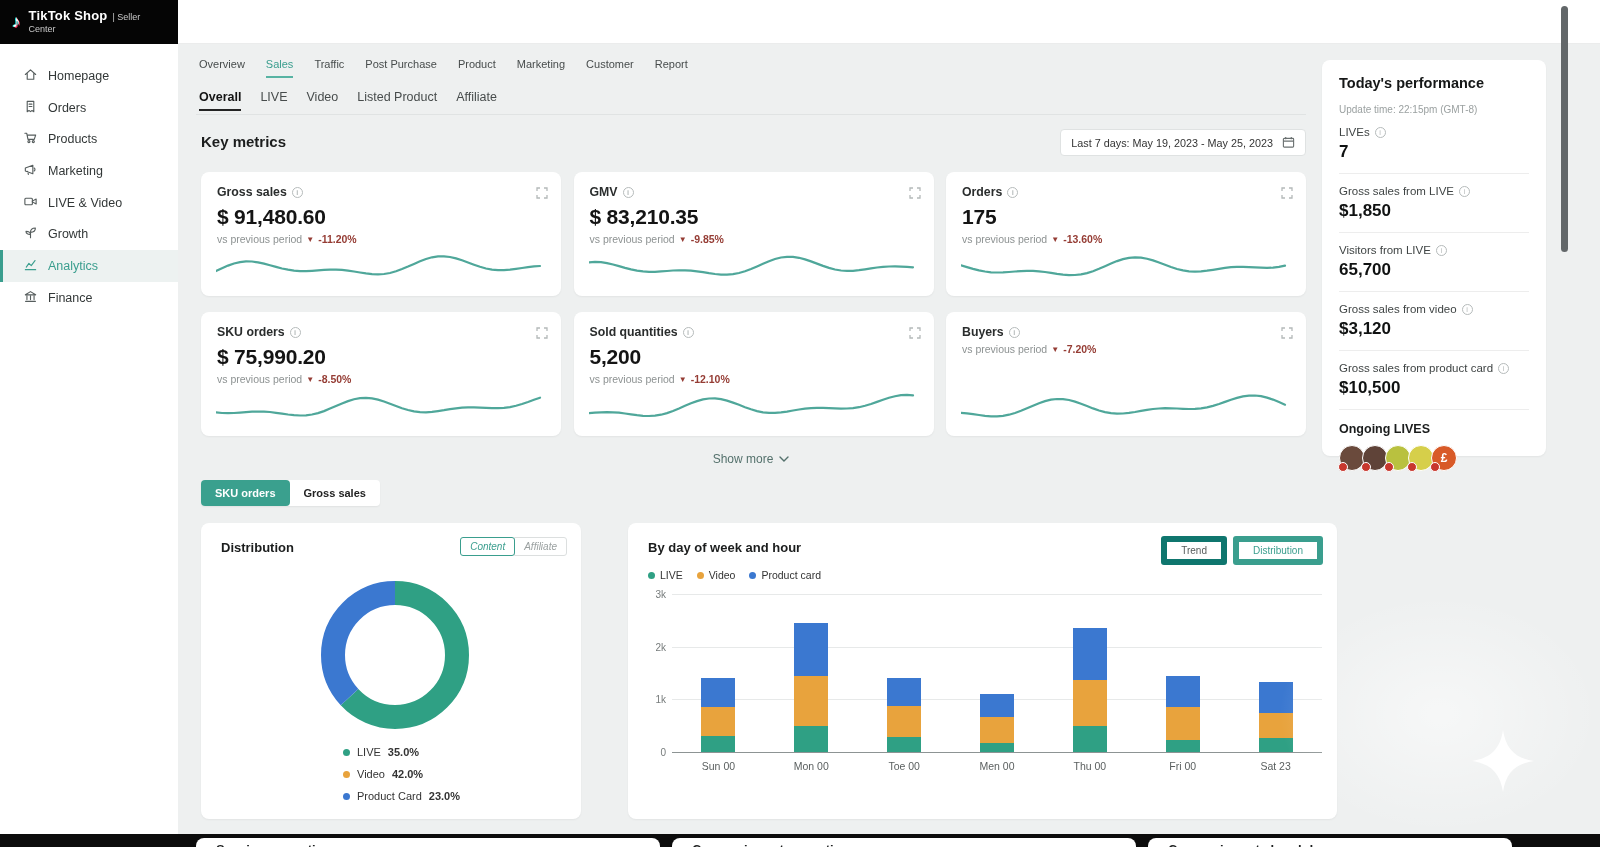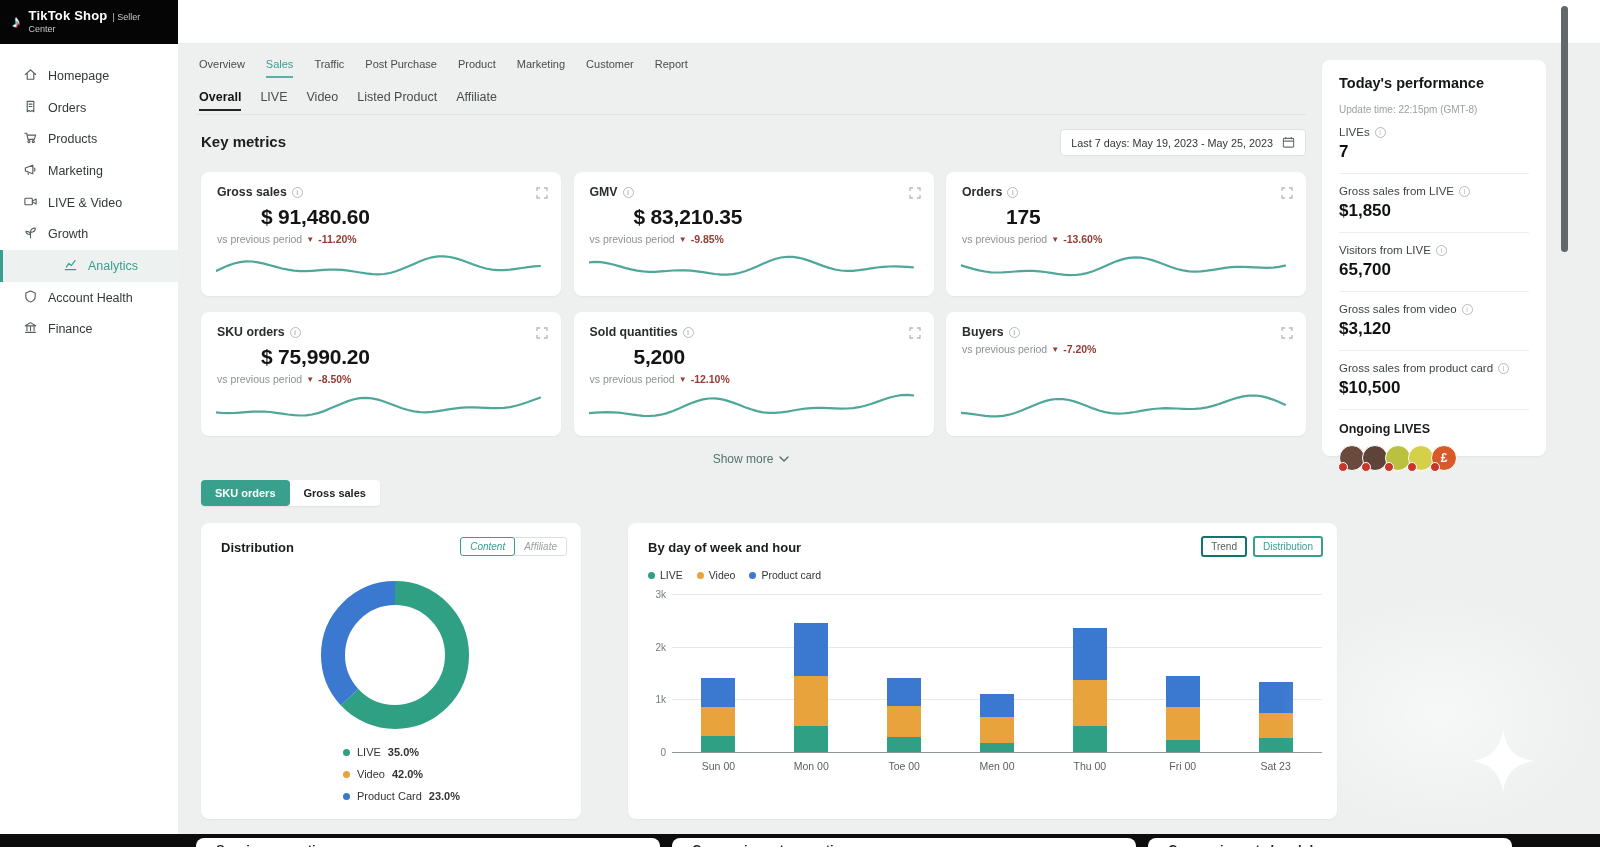--- a/index.html
+++ b/index.html
@@ -17,21 +17,21 @@
   .topbar { position:absolute; left:178px; top:0; width:1422px; height:44px; background:#fff; border-bottom:1px solid #ebecec; z-index:4; }
   .msg-pill { position:absolute; left:1152px; top:10px; height:24px; background:#3e4141; border-radius:13px; color:#fff; font-size:10.5px; display:flex; align-items:center; padding:0 5px 0 12px; gap:6px; cursor:pointer; }
   .msg-badge { width:15px; height:15px; border-radius:50%; background:#d6486b; color:#fff; font-size:9px; display:flex; align-items:center; justify-content:center; font-weight:bold; }
   .top-icon { position:absolute; top:12px; width:20px; height:20px; display:flex; align-items:center; justify-content:center; cursor:pointer; }
   .help-circ { width:16px; height:16px; border:1.4px solid #565b5b; border-radius:50%; color:#565b5b; font-size:10px; display:flex; align-items:center; justify-content:center; font-weight:bold; }
   .avatar { position:absolute; left:1344px; top:9px; width:25px; height:25px; border-radius:50%; background:#3b7fd6; color:#fff; font-size:10px; font-weight:bold; display:flex; align-items:center; justify-content:center; cursor:pointer; }
 
   .sidebar { position:absolute; left:0; top:44px; width:178px; height:790px; background:#fff; padding-top:16px; z-index:3; }
   .side-item { height:31.7px; display:flex; align-items:center; gap:10px; padding-left:20px; font-size:12.5px; color:#333838; cursor:pointer; border-left:3px solid transparent; }
   .side-item svg { stroke:#565d5d; fill:none; stroke-width:1.2; stroke-linecap:round; stroke-linejoin:round; }
-  .side-item.active { background:#edf2f1; border-left-color:#3a9e8e; color:#3a9e8e;justify-content:center; }
+  .side-item.active { background:#edf2f1; border-left-color:#3a9e8e; color:#3a9e8e; }
   .side-item.active svg { stroke:#3a9e8e; }
 
   .scroll-thumb { position:absolute; left:1561px; top:6px; width:7px; height:246px; background:#626769; border-radius:4px; z-index:9; cursor:pointer; }
 
   
   .tabs { position:absolute; left:199px; top:58px; display:flex; gap:21px; font-size:11px; color:#474c4c; z-index:2; }
   .tab { padding-bottom:6px; cursor:pointer; }
   .tab.active { color:#3a9e8e; border-bottom:2px solid #57b3a3; }
   .subtabs { position:absolute; left:199px; top:90px; display:flex; gap:19px; font-size:12.5px; color:#474c4c; }
   .subtab { padding-bottom:5px; cursor:pointer; }
@@ -39,21 +39,21 @@
   .hdivider { position:absolute; left:196px; top:114px; width:1110px; height:1px; background:#e0e3e3; }
 
   
   .km-title { position:absolute; left:201px; top:133px; font-size:15px; font-weight:bold; color:#1b1d1d; }
   .date-pill { position:absolute; right:294px; top:129px; height:27px; background:#fff; border:1px solid #dfe2e2; border-radius:4px; display:flex; align-items:center; gap:9px; padding:0 10px; font-size:10.8px; color:#333; cursor:pointer; }
   .cards-grid { position:absolute; left:201px; top:172px; display:grid; grid-template-columns:repeat(3,360px); column-gap:12.5px; row-gap:16px; }
   .mcard { position:relative; width:360px; height:124px; background:#fff; border-radius:8px; padding:13px 16px; box-shadow:0 1px 2px rgba(0,0,0,.05); }
   .mcard-head { display:flex; align-items:center; gap:5px; font-size:12.3px; font-weight:bold; color:#2a2d2d; }
   .info-i { display:inline-flex; width:11px; height:11px; border:1px solid #b6bbbb; border-radius:50%; color:#b6bbbb; font-size:7.5px; align-items:center; justify-content:center; cursor:pointer; flex:none; }
   .expand-ic { position:absolute; right:13px; top:13px; cursor:pointer; }
-  .mcard-value { margin-top:6px; font-size:21px; font-weight:bold; color:#141414; letter-spacing:-.2px;margin-left:44px; }
+  .mcard-value { margin-top:6px; font-size:21px; font-weight:bold; color:#141414; letter-spacing:-.2px; }
   .mcard-cmp { margin-top:4px; font-size:10.5px; color:#8d9292; display:flex; align-items:center; gap:4px; }
   .delta { color:#953c34; font-weight:bold; }
   .tri { color:#953c34; font-size:8px; }
   .spark { position:absolute; left:15px; bottom:6px; }
 
   .show-more { position:absolute; left:690px; top:452px; width:122px; text-align:center; font-size:12px; color:#54716c; cursor:pointer; display:flex; align-items:center; justify-content:center; gap:6px; }
 
   
   .toggle-group { position:absolute; left:201px; top:480px; display:inline-flex; background:#fff; border-radius:4px; box-shadow:0 1px 2px rgba(0,0,0,.06); }
   .toggle-btn { padding:7px 14px; font-size:11px; font-weight:bold; color:#222; cursor:pointer; border-radius:4px; }
@@ -70,21 +70,21 @@
   .seg-btn.active { border-color:#3a9e8e; color:#3a9e8e; z-index:1; position:relative; border-radius:3px; }
   .donut-wrap { position:absolute; left:114px; top:52px; }
   .dist-legend { position:absolute; left:142px; top:218px; }
   .leg-row { display:flex; align-items:center; gap:7px; height:22px; font-size:11px; color:#333; }
   .leg-dot { width:7px; height:7px; border-radius:50%; flex:none; }
   .leg-pct { font-weight:bold; }
 
   
   .byday-card { left:628px; top:523px; width:709px; height:296px; }
   .pill-btn-row { position:absolute; right:14px; top:13px; display:flex; gap:6px; }
-  .pill-btn { padding:3px 8px; font-size:10px; border:2px solid #0f766e; border-radius:3px; color:#565b5b; background:#fff; cursor:pointer; }
+  .pill-btn { padding:3px 14px; font-size:10px; border:6px solid #0f766e; border-radius:3px; color:#565b5b; background:#fff; cursor:pointer; }
   .pill-btn.active { border-color:#3a9e8e; color:#3a9e8e; }
   .bar-legend { position:absolute; left:20px; top:46px; display:flex; gap:14px; font-size:10.5px; color:#333; align-items:center; }
   .bar-plot { position:absolute; left:44px; top:71px; width:650px; height:158px; }
   .gridline { position:absolute; left:0; width:100%; height:1px; background:#e7e9e9; }
   .gridline.zero { background:#8d9494; }
   .ytick { position:absolute; width:30px; text-align:right; font-size:10px; color:#767b7b; }
   .bar-seg { position:absolute; width:34px; }
   .xlab { position:absolute; width:70px; text-align:center; font-size:10.5px; color:#5a5f5f; }
 
   
@@ -179,26 +179,20 @@
           <span><svg width="15" height="15" viewBox="0 0 16 16">
               <path d="M8 13.5 V7.8 M8 7.8 C8 4.8 10.2 3.2 13.2 3.2 C13.2 6.4 11 7.8 8 7.8 M8 10 C8 7.8 6.2 6.8 3.2 6.8 C3.2 9.2 5.4 10.2 8 10"></path>
             </svg></span>
           <span>Growth</span>
         </div>
         <div class="side-item active">
           <span><svg width="15" height="15" viewBox="0 0 16 16">
               <path d="M2.5 13.5 H13.5 M3.5 10.8 L6.3 6.8 L8.8 9.2 L12.8 3.8"></path>
             </svg></span>
           <span>Analytics</span>
-        </div>
-        <div class="side-item">
-          <span><svg width="15" height="15" viewBox="0 0 16 16">
-              <path d="M8 2.2 L13 4.2 V8 C13 11.3 10.9 13 8 13.8 C5.1 13 3 11.3 3 8 V4.2 Z"></path>
-            </svg></span>
-          <span>Account Health</span>
         </div>
         <div class="side-item">
           <span><svg width="15" height="15" viewBox="0 0 16 16">
               <path d="M2.5 6.2 L8 2.8 L13.5 6.2 Z M4.2 7.5 V11.3 M8 7.5 V11.3 M11.8 7.5 V11.3 M2.8 13.2 H13.2"></path>
             </svg></span>
           <span>Finance</span>
         </div>
       </div>
   </div>
 

